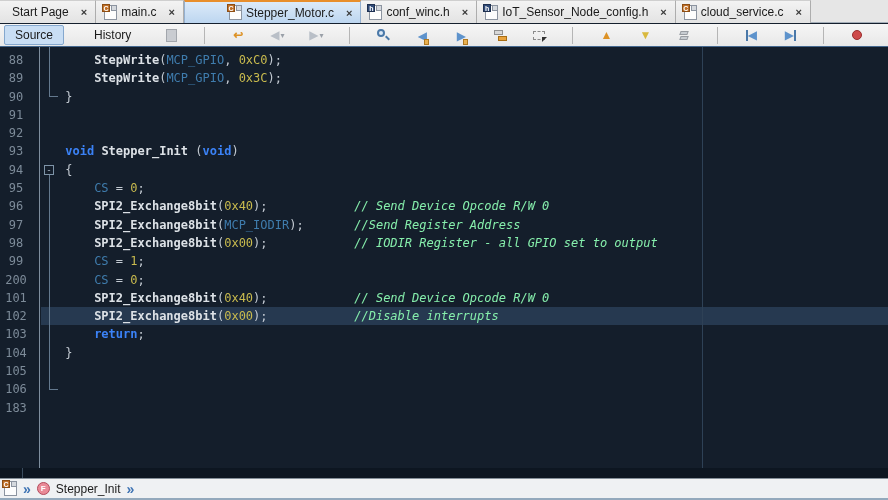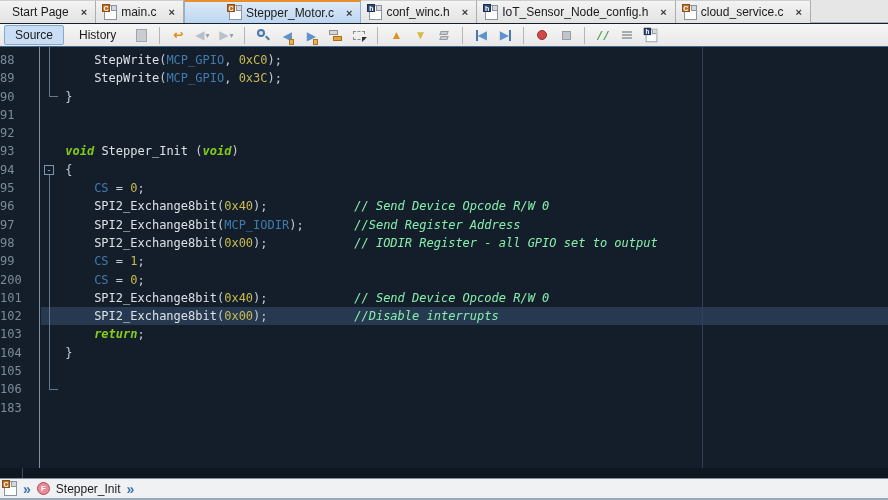--- a/index.html
+++ b/index.html
@@ -21,21 +21,21 @@
   .ficon:after { content:""; position:absolute; right:0; top:0; width:4px; height:4px;
            background:#D5D9DE; border-left:1px solid #8C94A0; border-bottom:1px solid #8C94A0; }
   .ficon .badge { position:absolute; left:-3px; top:-2px; width:8px; height:8px; color:#FFF;
            font:bold 7px/8px "Liberation Sans",sans-serif; text-align:center; font-style:normal; z-index:2; }
   .ficon.c .badge { background:#C07028; border:1px solid #8E4E14; }
   .ficon.h .badge { background:#2F4A77; border:1px solid #1E3050; }
 
   
   .toolbar { position:absolute; left:0; top:24px; width:888px; height:22px;
              background:linear-gradient(#F6F6F6,#E8E8E8); display:flex; align-items:center;
-             padding-left:4px; gap:4px; }
+             padding-left:4px; gap:19px; }
   .tb-btn { font-size:12px; color:#1A1A1A; padding:2px 10px; border:1px solid transparent; border-radius:2px; }
   .tb-btn.sel { background:#C9DEF4; border-color:#85A8CE; }
   .sep { width:1px; height:17px; background:#B5B5B5; margin:0 4px; flex:none; }
   .tbtn { width:20px; height:19px; display:flex; align-items:center; justify-content:center;
           position:relative; flex:none; }
   .gchar { font-size:12px; line-height:12px; }
   .dis  { color:#B9BFC7; }
   .blue { color:#5E93CC; }
   .org  { color:#DD9226; }
   .ylw  { color:#D9B93E; }
@@ -60,31 +60,31 @@
   .cmt { font:bold italic 11px "DejaVu Sans Mono",monospace; color:#4C9B4C; }
   .bars i { display:block; width:10px; height:2px; background:#A8ACB0; margin:1px 0; }
   .hl i { display:block; width:8px; height:4px; background:#C8CDD2; border:1px solid #989CA2; margin:1px 0; transform:skewX(-20deg); }
 
   
   .editor { position:absolute; left:0; top:46px; width:888px; height:422px;
             background:#141E2B; border-top:1px solid #44688F;
             font-family:"DejaVu Sans Mono",monospace; font-size:12px; }
   .gutter { position:absolute; left:0; top:0; bottom:0; width:40px;
             border-right:1px solid #7E8E9E; padding-top:4px; }
-  .ln { height:18.3px; line-height:18.3px; text-align:left; padding-right:7px;
+  .ln { height:18.3px; line-height:18.3px; text-align:center; padding-right:7px;
         color:#7D8B99; font-size:12px; }
   .codewrap { position:absolute; left:41px; right:0; top:4px; }
   .row { height:18.3px; line-height:18.3px; white-space:pre; padding-left:17px; }
   .row.cur { background:#263950; }
   .pl  { color:#C4CBD3; }
-  .fn  { color:#DCE1E6; font-weight:normal; }
+  .fn  { color:#DCE1E6; font-weight:bold; }
   .id  { color:#3F7CAD; }
   .mac { color:#3F7CAD; text-decoration:underline; }
   .num { color:#C9BB4E;text-align:center; }
-  .kw  { color:#84cc16; font-weight:bold;font-style:italic; }
+  .kw  { color:#3b82f6; font-weight:bold; }
   .cm  { color:#86efac; font-style:italic; }
   .marginline { position:absolute; left:702px; top:0; width:1px; height:422px; background:#2E4156; }
   .foldA  { position:absolute; left:49px; top:0; width:9px; height:50px;
             border-left:1px solid #64798E; border-bottom:1px solid #64798E; }
   .foldB  { position:absolute; left:49px; top:128px; width:9px; height:215px;
             border-left:1px solid #64798E; border-bottom:1px solid #64798E; }
   .foldbox { position:absolute; left:44px; top:118px; width:10px; height:10px;
             border:1px solid #7E94A8; background:#141E2B; color:#AEBDCB;
             font:9px/8px "DejaVu Sans Mono",monospace; text-align:center; }
 

